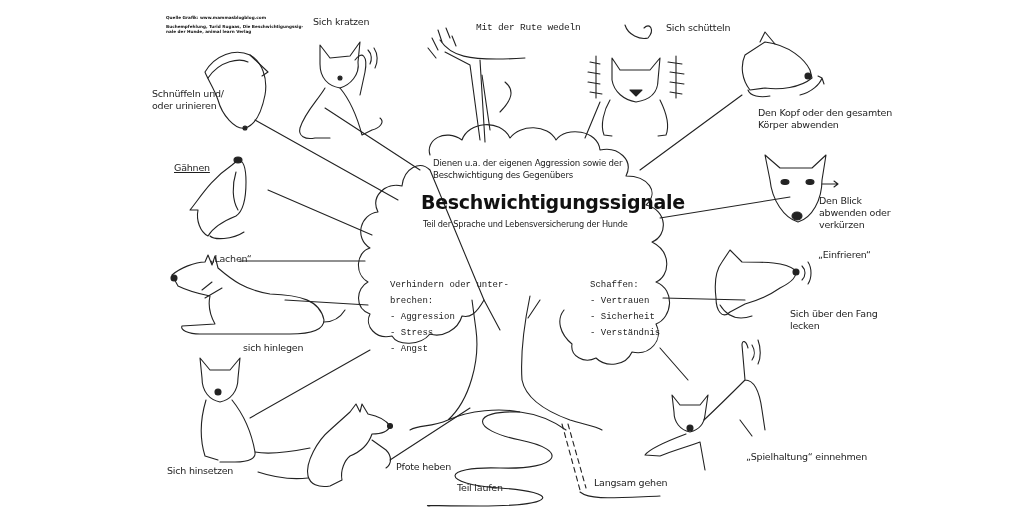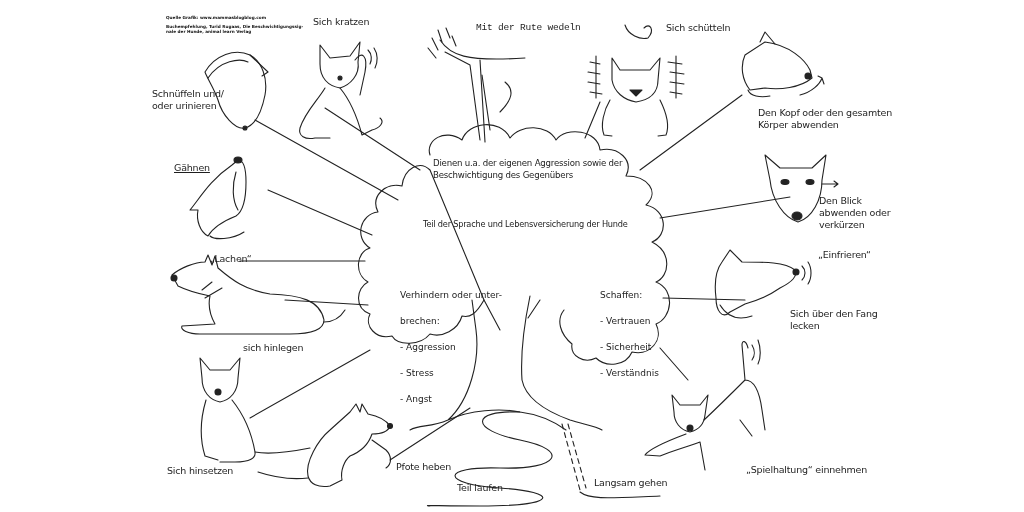--- a/index.html
+++ b/index.html
@@ -5,21 +5,21 @@
   html, body { margin:0; padding:0; background:#ffffff; }
   body { width:1024px; height:512px; overflow:hidden; position:relative; font-family:"DejaVu Sans", sans-serif; color:#1a1a1a; }
   #stage { position:absolute; left:0; top:0; width:1024px; height:512px; }
   svg.art { position:absolute; left:0; top:0; }
   .lbl { position:absolute; font-size:9.5px; line-height:12px; color:#1e1e1e; white-space:nowrap; letter-spacing:-0.2px; }
   .src { position:absolute; font-size:4.2px; line-height:5.5px; color:#111; font-weight:bold; white-space:nowrap; }
   .title { position:absolute; font-size:19px; font-weight:bold; color:#111; white-space:nowrap; letter-spacing:-0.3px; }
   .sub { position:absolute; font-size:8.2px; color:#222; white-space:nowrap; letter-spacing:-0.2px;text-align:center; }
   .intro { position:absolute; font-size:8.6px; line-height:12px; color:#222; white-space:nowrap; letter-spacing:-0.2px; }
   .list { position:absolute; font-size:9px; line-height:12px; color:#222; white-space:nowrap; }
-  .list div { margin:14px; }
+  .list div { margin:4px;font-family:Liberation Mono, monospace; }
 </style>
 </head>
 <body>
 
 <div id="stage">
 
   <svg class="art" width="1024" height="512" viewBox="0 0 1024 512" fill="none" stroke="#222" stroke-width="1.1" stroke-linecap="round" stroke-linejoin="round">
 
     <g>
       <line x1="255" y1="120" x2="398" y2="200"></line>
@@ -149,20 +149,21 @@
       <path d="M308,478 C290,480 270,476 258,472"></path>
     </g>
   </svg>
 
   <div class="src" style="left:166px;top:15px;">Quelle Grafik: www.mammasblogblog.com</div>
   <div class="src" style="left:166px;top:24px;">Buchempfehlung, Turid Rugaas, Die Beschwichtigungssig-</div>
   <div class="src" style="left:166px;top:29px;">nale der Hunde, animal learn Verlag</div>
 
   <div class="intro" style="left:433px;top:157px;">Dienen u.a. der eigenen Aggression sowie der</div>
   <div class="intro" style="left:433px;top:169px;">Beschwichtigung des Gegenübers</div>
+  <div class="title" style="left:421px;top:191px;">Beschwichtigungssignale</div>
   <div class="sub" style="left:423px;top:219px;">Teil der Sprache und Lebensversicherung der Hunde</div>
 
   <div class="list" style="left:386px;top:275px;">
     <div>Verhindern oder unter-</div>
     <div>brechen:</div>
     <div>- Aggression</div>
     <div>- Stress</div>
     <div>- Angst</div>
   </div>
 
@@ -187,21 +188,21 @@
   <div class="lbl" style="left:819px;top:195px;">
     <div>Den Blick</div>
     <div>abwenden oder</div>
     <div>verkürzen</div>
   </div>
   <div class="lbl" style="left:818px;top:249px;">„Einfrieren“</div>
   <div class="lbl" style="left:790px;top:308px;">
     <div>Sich über den Fang</div>
     <div>lecken</div>
   </div>
-  <div class="lbl" style="left:746px;top:464px;">„Spielhaltung“ einnehmen</div>
+  <div class="lbl" style="left:746px;top:451px;">„Spielhaltung“ einnehmen</div>
   <div class="lbl" style="left:594px;top:477px;">Langsam gehen</div>
   <div class="lbl" style="left:457px;top:482px;">Teil laufen</div>
   <div class="lbl" style="left:396px;top:461px;">Pfote heben</div>
   <div class="lbl" style="left:167px;top:465px;">Sich hinsetzen</div>
   <div class="lbl" style="left:243px;top:342px;">sich hinlegen</div>
   <div class="lbl" style="left:210px;top:253px;">„Lachen“</div>
   <div class="lbl" style="left:174px;top:162px;text-decoration:underline;">Gähnen</div>
 
 </div>
 

